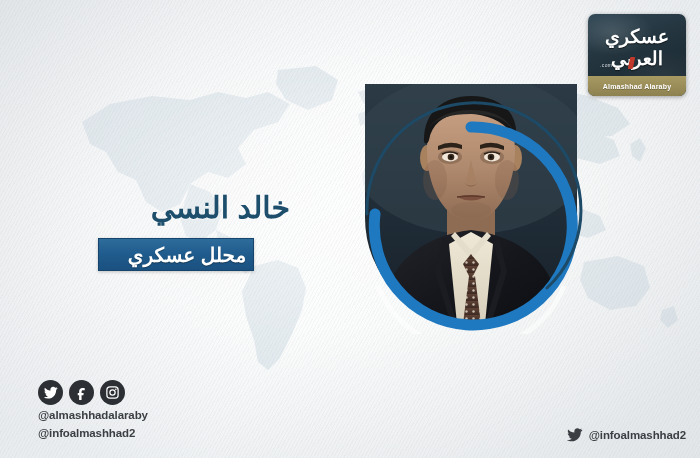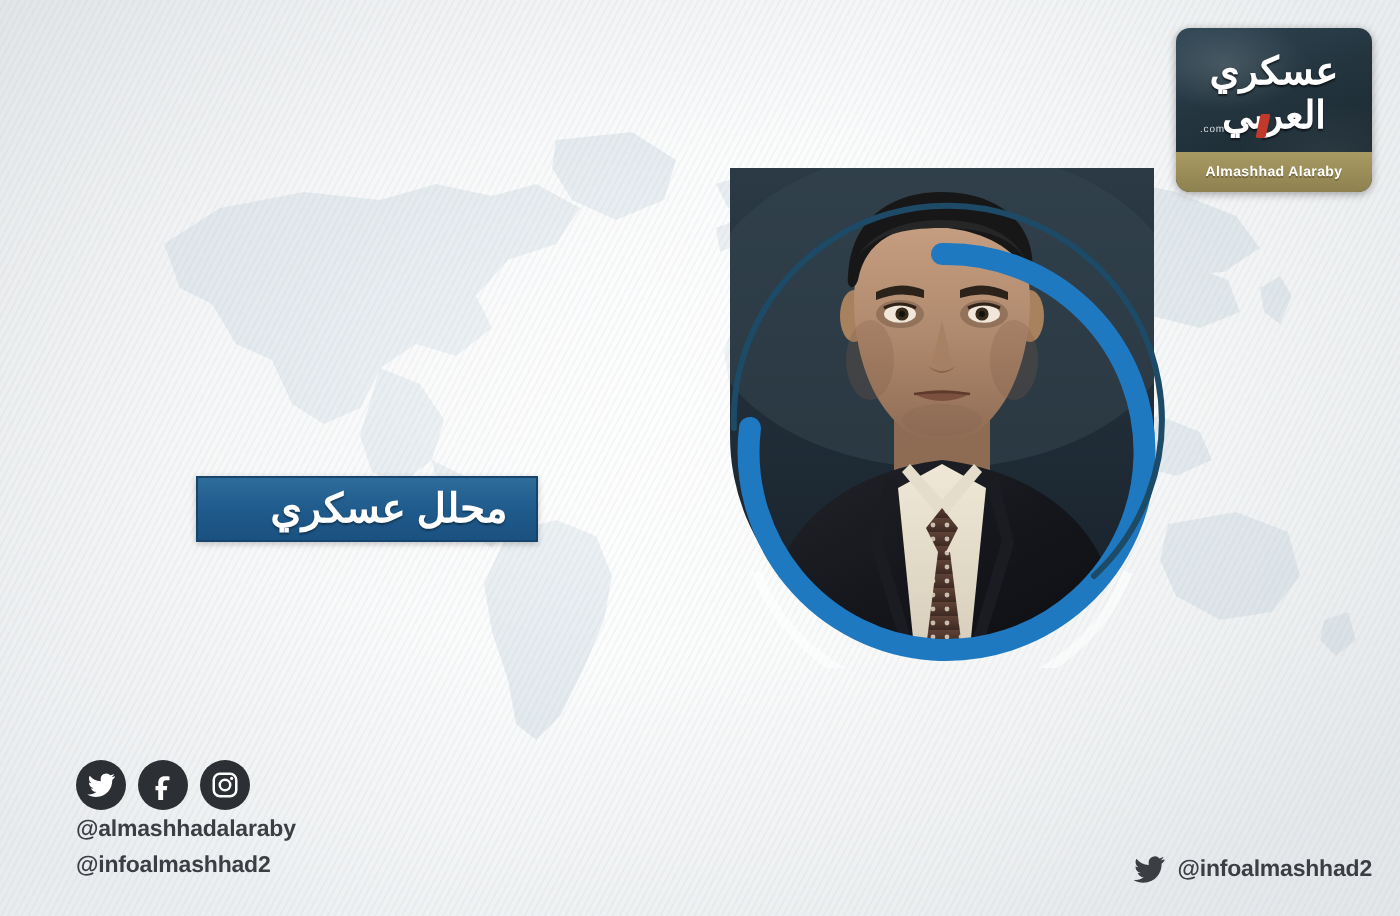--- a/index.html
+++ b/index.html
@@ -132,21 +132,21 @@
     direction:rtl;
     font-size:30px;
     font-weight:bold;
     color:#1d4e6b;
     letter-spacing:0px;
     text-shadow:0 1px 1px rgba(255,255,255,0.7);
   }
   #title-box {
     position:absolute;
     left:98px; top:238px;
-    width:171px; height:33px;
+    width:156px; height:33px;
     background:linear-gradient(180deg,#2e6c9c 0%, #1f5b8c 50%, #1a5180 100%);
     border:1px solid #17446b;
     box-shadow:0 1px 3px rgba(0,0,0,0.22);
     display:flex; align-items:center; justify-content:center;padding-left:22px;
   }
   #title-text {
     direction:rtl;
     color:#ffffff;
     font-size:20px;
     font-weight:bold;
@@ -323,20 +323,21 @@
       <path d="M 24 108
                A 99 99 0 1 0 120 21" fill="none" stroke="#1f79c0" stroke-width="11" stroke-linecap="round" transform="translate(3,22)"></path>
 
       <path d="M 16 112
                A 107 107 0 1 1 196 186" fill="none" stroke="#1d4a66" stroke-width="3" stroke-linecap="round" transform="translate(3,18)"></path>
 
       <path d="M 30 190 A 100 100 0 0 0 216 190" fill="none" stroke="#ffffff" stroke-width="5" opacity="0.55" transform="translate(0,12)"></path>
     </svg>
   </div>
 
+  <div id="name">خالد النسي</div>
 
   <div id="title-box">
     <span id="title-text">محلل عسكري</span>
   </div>
 
   <div id="logo">
     <span class="logo-ar" id="logo-line1">عسكري</span>
     <span class="logo-ar" id="logo-line2">العربي</span>
     <span id="logo-com">.com</span>
     <span id="logo-accent"></span>

